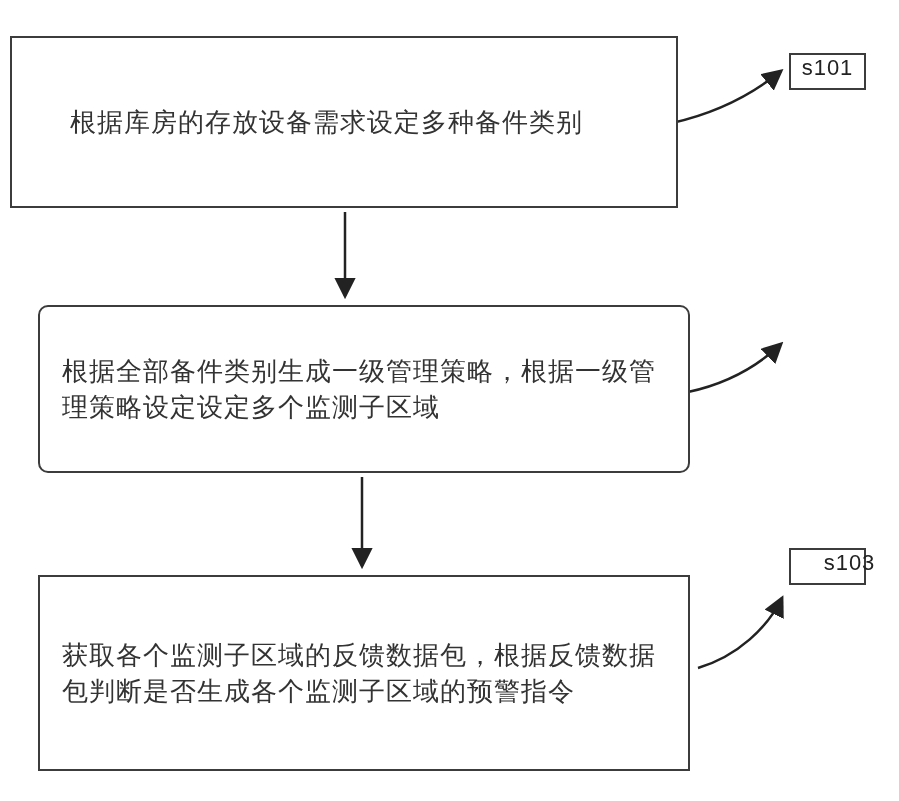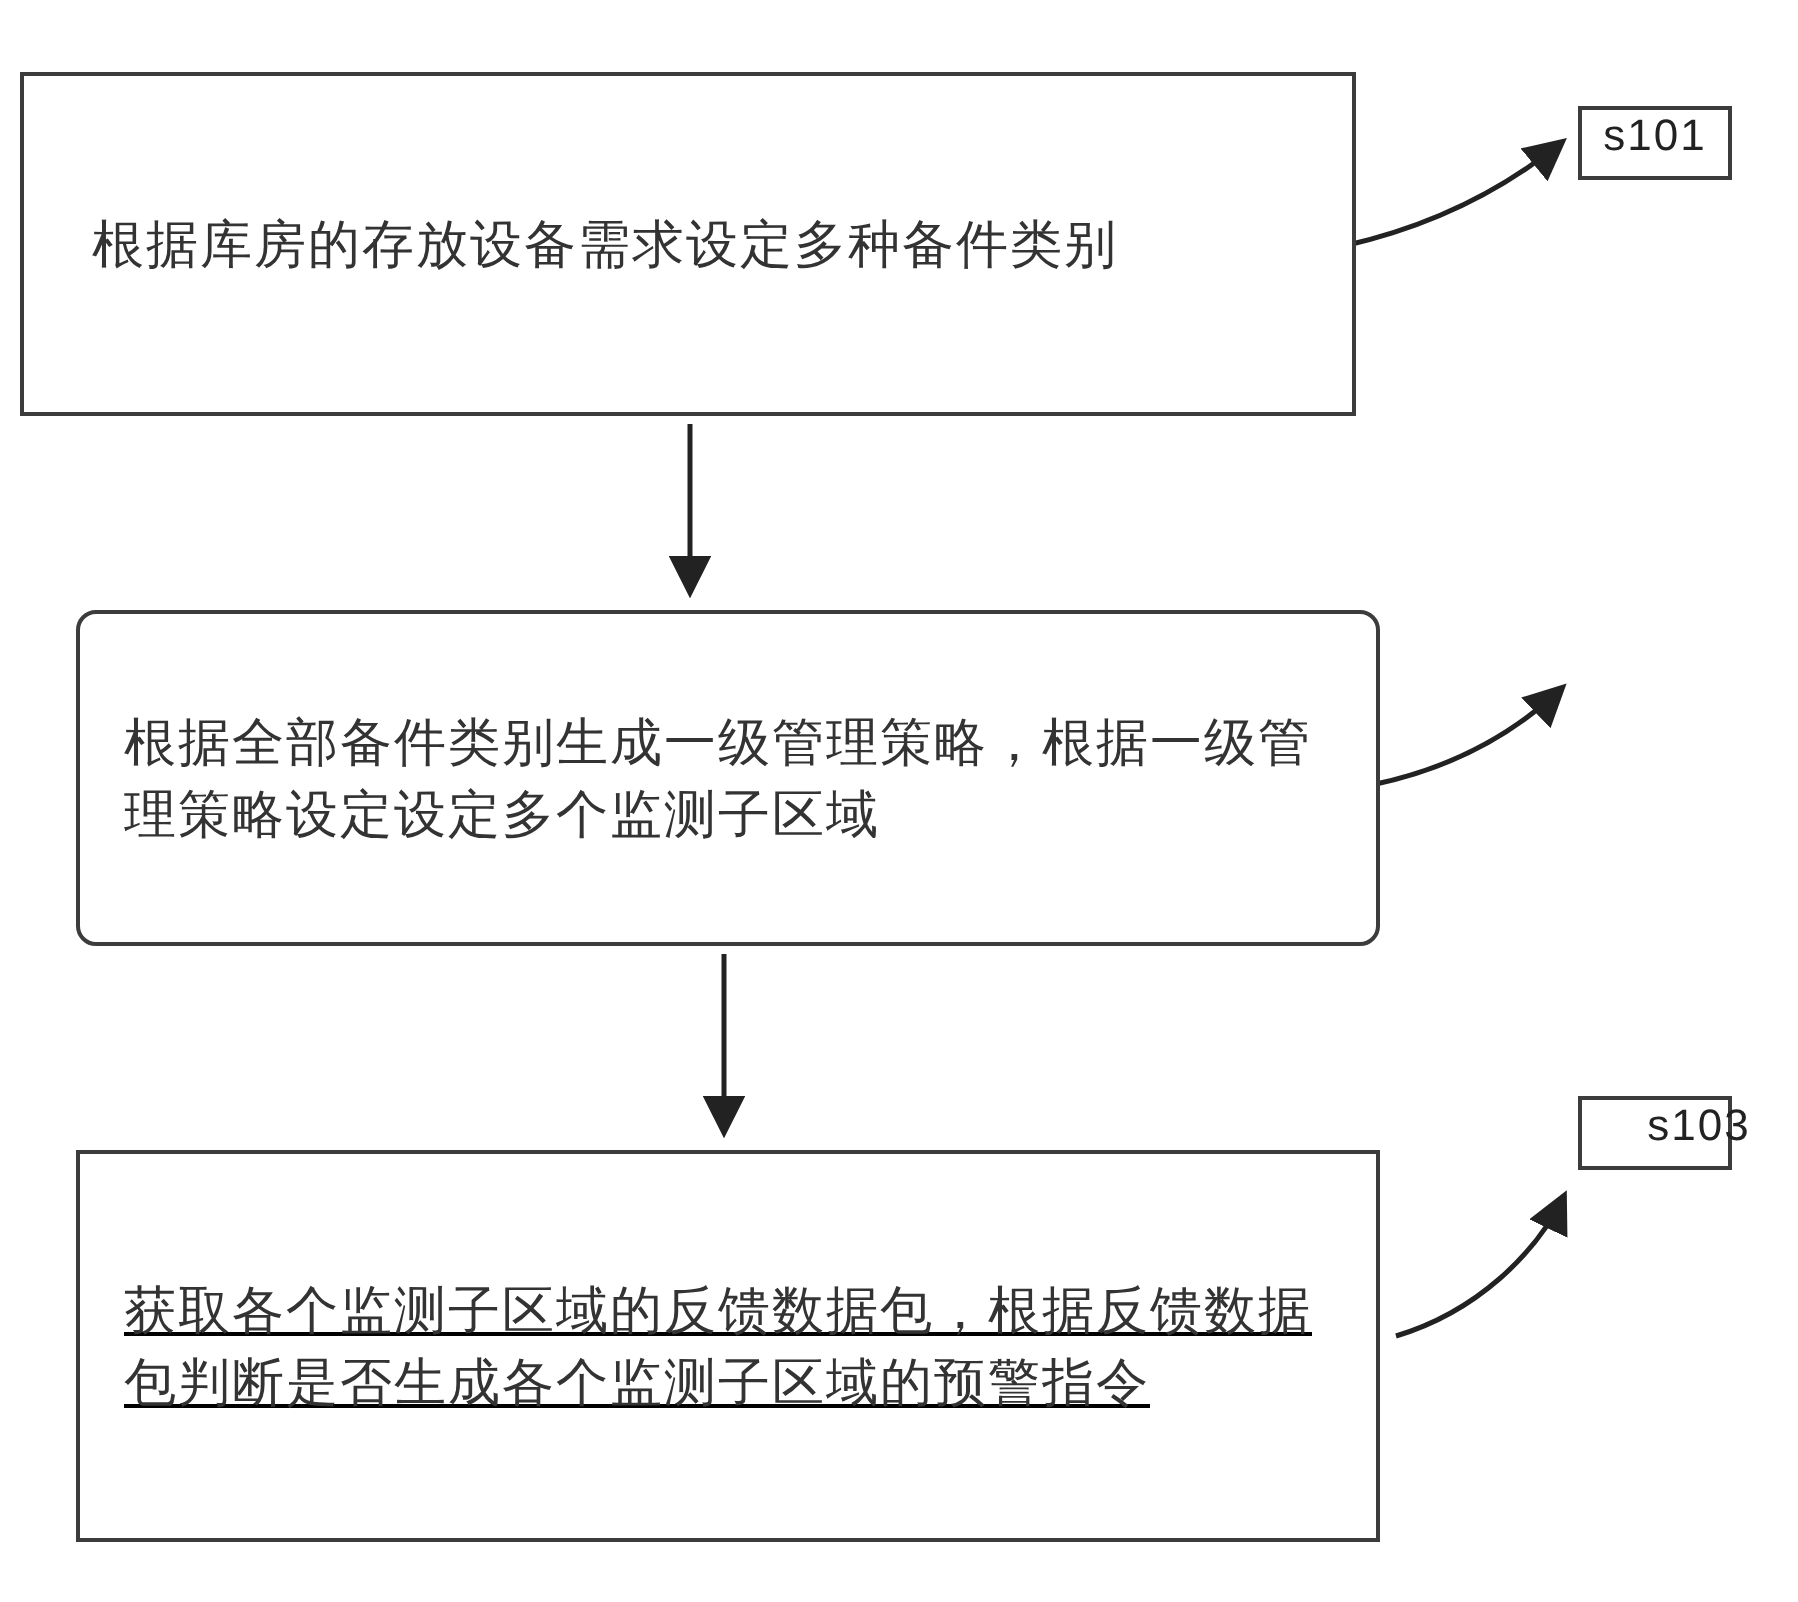--- a/index.html
+++ b/index.html
@@ -33,24 +33,24 @@
   }
   .flow-box .box-text {
     font-size: 26px;
     line-height: 36px;
     letter-spacing: 1px;
     color: #333333;
     font-weight: 500;
     word-break: break-all;
   }
   .box-1 { left: 10px;  top: 36px;  width: 668px; height: 172px; }
-  .box-1 .box-text { padding-left: 34px; padding-right: 20px; max-width: 610px; }
+  .box-1 .box-text { padding-left: 22px; padding-right: 20px; max-width: 610px; margin-left: 36px; }
   .box-2 { left: 38px;  top: 305px; width: 652px; height: 168px; border-radius: 10px; }
   .box-2 .box-text { padding-left: 22px; padding-right: 14px; max-width: 606px; }
-  .box-3 { left: 38px;  top: 575px; width: 652px; height: 196px; text-decoration: underline; }
+  .box-3 { left: 38px;  top: 575px; width: 652px; height: 196px; }
   .box-3 .box-text { padding-left: 22px; padding-right: 14px; max-width: 606px; }
 
   .step-label {
     position: absolute;
     left: 789px;
     width: 77px;
     height: 37px;
     background: #ffffff;
     border: 2px solid #3c3c3c;
     box-sizing: border-box;

